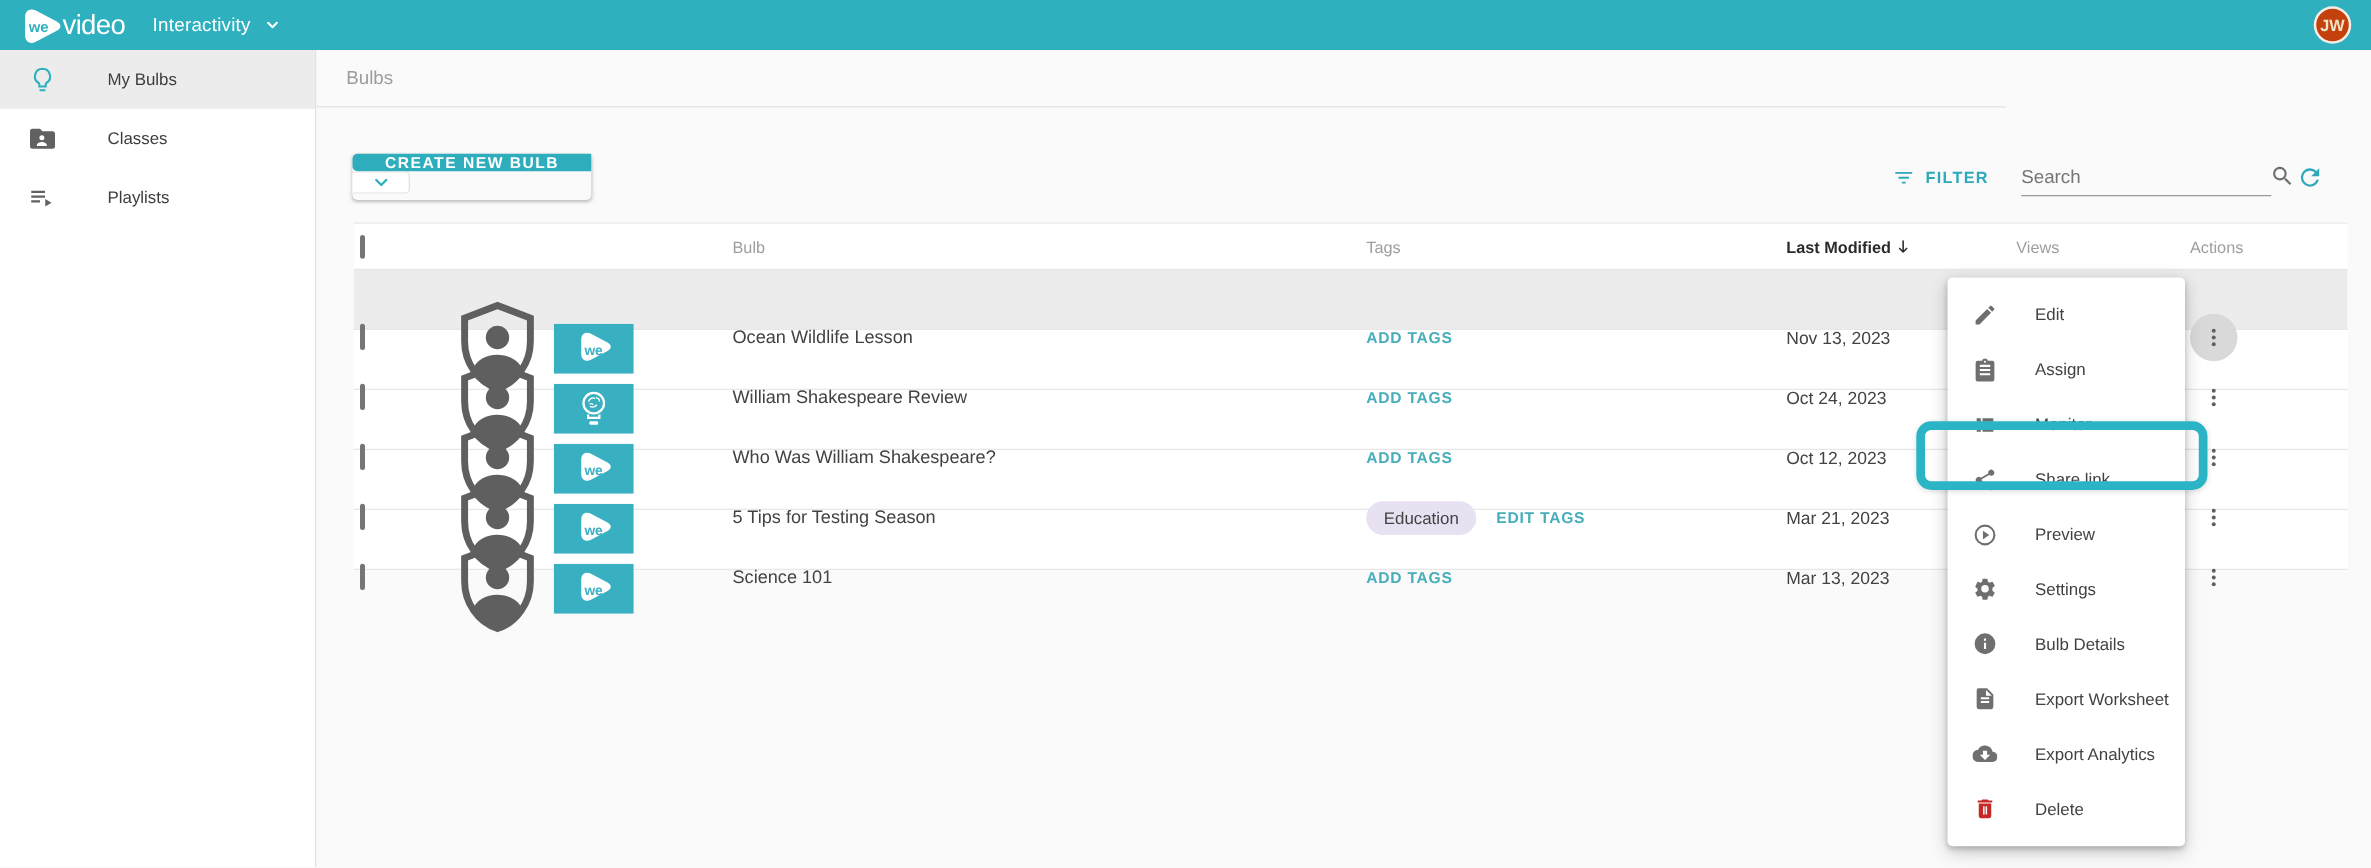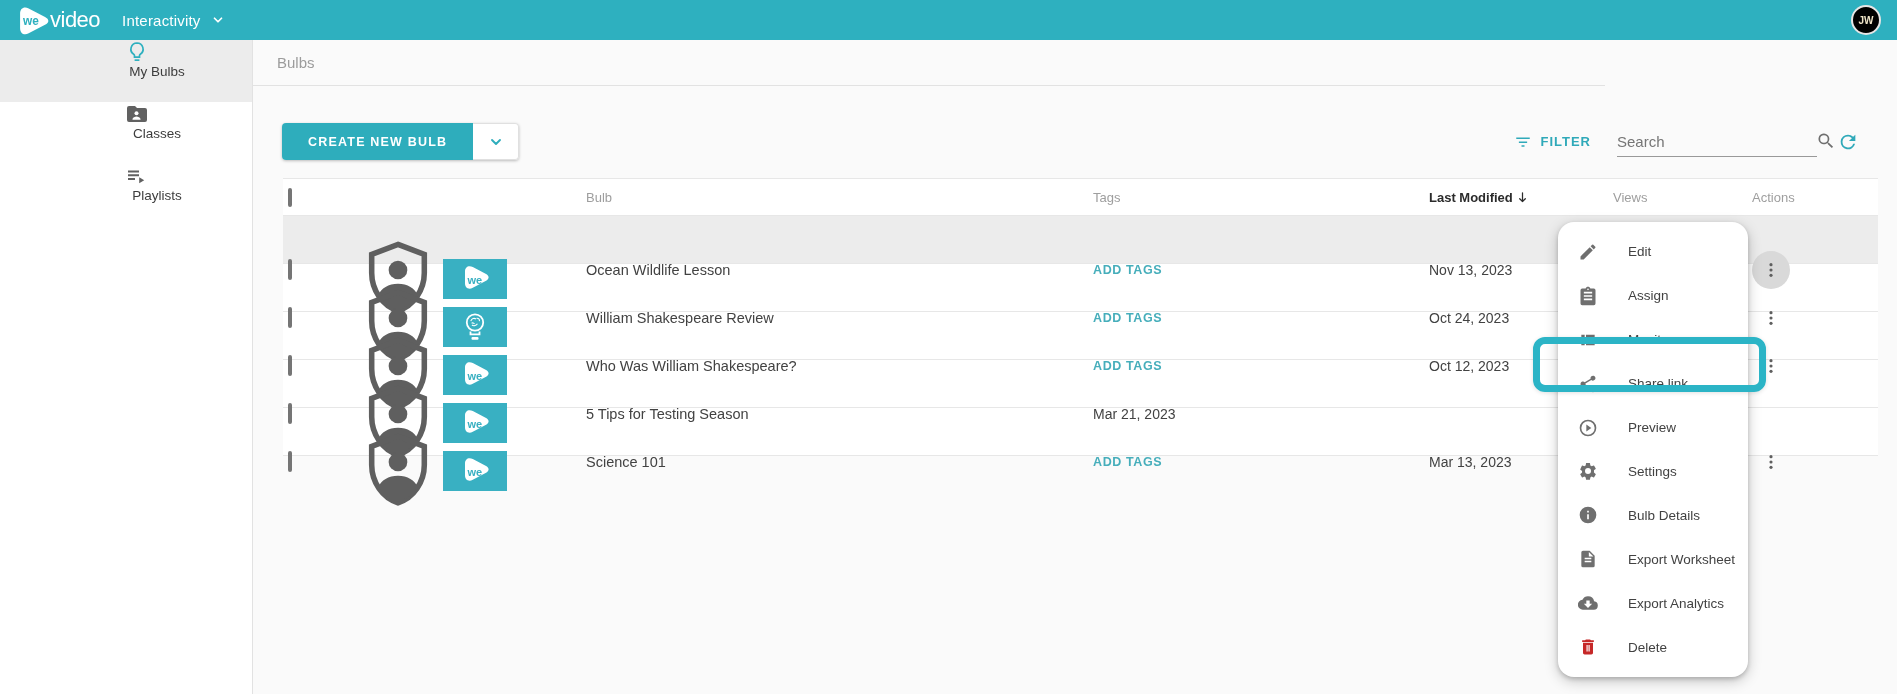--- a/index.html
+++ b/index.html
@@ -12,41 +12,41 @@
 
   
   .topbar { position:absolute; left:0; top:0; width:1897px; height:40px;
     background:#2eb0bf; display:flex; align-items:center; padding:0 16px; z-index:80; }
   .brand { display:flex; align-items:center; gap:1px; }
   .brand-blob { width:36px; height:33px; }
   .brand-video { color:#ffffff; font-size:22px; font-weight:normal; letter-spacing:-0.5px; margin-left:-3px; }
   .app-title { color:#ffffff; font-size:15px; font-weight:normal; margin-left:22px; letter-spacing:0.2px; }
   .topbar-chevron { width:14px; height:14px; color:#ffffff; margin-left:10px; cursor:pointer; }
   .topbar-spacer { flex:1; }
-  .avatar { width:30px; height:30px; border-radius:50%; background:#000000;
-    border:2px solid rgba(255,255,255,0.9); color:#efe4c8; font-size:10px; font-weight:bold;
+  .avatar { width:30px; height:30px; border-radius:50%; background:#c2410c;
+    border:2px solid rgba(255,255,255,0.9); color:#efe4c8; font-size:13px; font-weight:bold;
     display:flex; align-items:center; justify-content:center; cursor:pointer; }
 
   
   .sidebar { position:absolute; left:0; top:40px; width:253px; height:654px;
     background:#ffffff; border-right:1px solid #e2e2e2; z-index:60; }
-  .side-item { height:62px; display:flex; align-items:center; padding-left:22px; cursor:pointer;flex-direction:column; }
+  .side-item { height:47px; display:flex; align-items:center; padding-left:22px; cursor:pointer; }
   .side-item.active { background:#ececec; }
   .side-icon { width:24px; height:24px; color:#616161; flex:none; }
   .side-item.active .side-icon { color:#2eb0bf; }
   .side-label { margin-left:40px; font-size:13.5px; color:#3d3d3d; }
 
   
   .crumbbar { position:absolute; left:253px; top:40px; width:1352px; height:46px;
     background:#fafafa; border-bottom:1px solid #e2e2e2; display:flex; align-items:center; padding-left:24px; }
   .crumb { color:#9c9c9c; font-size:15px; }
 
   
   .create-group { position:absolute; left:282px; top:123px; height:37px; display:flex;
-    border-radius:4px; box-shadow:0 1px 3px rgba(0,0,0,0.25); z-index:10; }
+    border-radius:4px; box-shadow:0 1px 3px rgba(0,0,0,0.25); z-index:10;flex-direction:column; }
   .create-main { background:#2eadbc; color:#ffffff; font-size:12.5px; font-weight:bold;
     letter-spacing:1.2px; display:flex; align-items:center; padding:0 26px;
     border-radius:4px 0 0 4px; cursor:pointer; }
   .create-caret { width:46px; background:#ffffff; border:1px solid #e0e0e0; border-left:none;
     border-radius:0 4px 4px 0; display:flex; align-items:center; justify-content:center; cursor:pointer; }
   .create-caret svg { width:16px; height:16px; color:#2eadbc; }
 
   .toolbar-right { position:absolute; top:123px; right:38px; height:37px;
     display:flex; align-items:center; }
   .filter-btn { display:flex; align-items:center; gap:8px; color:#2fa9b9;
@@ -84,21 +84,21 @@
     padding:6px 14px; margin-right:16px; }
   .tag-action { color:#46aebb; font-size:12.5px; font-weight:bold; letter-spacing:0.6px; cursor:pointer; }
   .cell-date { font-size:14px; color:#424242; }
   .dots-btn { width:38px; height:38px; border-radius:50%; display:flex; align-items:center;
     justify-content:center; cursor:pointer; }
   .dots-btn.active { background:#d9d9d9; }
   .dots-btn svg { width:20px; height:20px; color:#5f5f5f; }
 
   
   .menu { position:absolute; left:1558px; top:222px; width:190px; height:455px;
-    background:#ffffff; border-radius:16px; box-shadow:0 2px 4px rgba(0,0,0,0.18), 0 4px 14px rgba(0,0,0,0.22);
+    background:#ffffff; border-radius:4px; box-shadow:0 2px 4px rgba(0,0,0,0.18), 0 4px 14px rgba(0,0,0,0.22);
     display:flex; flex-direction:column; padding:8px 0; z-index:40; }
   .menu-item { flex:1; display:flex; align-items:center; padding-left:20px; cursor:pointer; }
   .menu-icon { width:20px; height:20px; color:#6f6f6f; flex:none; }
   .menu-item.danger .menu-icon { color:#c62828; }
   .menu-label { margin-left:30px; font-size:13.5px; color:#424242; }
 
   
   .highlight-box { position:absolute; left:1533px; top:337px; width:233px; height:55px;
     border:7px solid #2bb4c6; border-radius:12px; z-index:70; pointer-events:none;
     box-shadow:0 1px 4px rgba(0,0,0,0.12); }
@@ -305,20 +305,24 @@
               <path fill="none" stroke="currentColor" stroke-width="1.6" d="M13 3l7.6 2.9v5.4c0 4.9-3.1 9.5-7.6 10.9-4.5-1.4-7.6-6-7.6-10.9V5.9L13 3z"></path>
               <circle cx="13" cy="10.4" r="2.7" fill="currentColor"></circle>
               <path fill="currentColor" d="M13 14.4c-2.7 0-5 1.4-5.6 3.2a9.8 9.8 0 0 0 5.6 4.3 9.8 9.8 0 0 0 5.6-4.3c-.6-1.8-2.9-3.2-5.6-3.2z"></path>
             </svg></span></div>
     <div class="cell"><span class="thumb"><svg viewBox="0 0 64 40" width="64" height="40">
               <rect width="64" height="40" fill="#39b0c2"></rect>
               <path fill="#ffffff" d="M22 12.6c0-4.8 3.7-6.7 7.8-4.6l12.8 6.8c4 2.1 4 5.1 0 7.2l-12.8 6.8c-4.1 2.1-7.8.2-7.8-4.6V12.6z"></path>
               <text x="24.5" y="24.8" font-family="Liberation Sans, sans-serif" font-size="11" font-weight="bold" fill="#39b0c2">we</text>
             </svg></span></div>
     <div class="cell cell-title">5 Tips for Testing Season</div>
+    <div class="cell cell-tags">
+          <span class="tag-chip">Education</span>
+          <span class="tag-action">EDIT TAGS</span>
+        </div>
     <div class="cell cell-date">Mar 21, 2023</div>
     <div class="cell cell-views"></div>
     <div class="cell">
       <span class="dots-btn">
         <svg viewBox="0 0 24 24">
               <circle fill="currentColor" cx="12" cy="5.6" r="1.9"></circle>
               <circle fill="currentColor" cx="12" cy="12" r="1.9"></circle>
               <circle fill="currentColor" cx="12" cy="18.4" r="1.9"></circle>
             </svg>
       </span>

